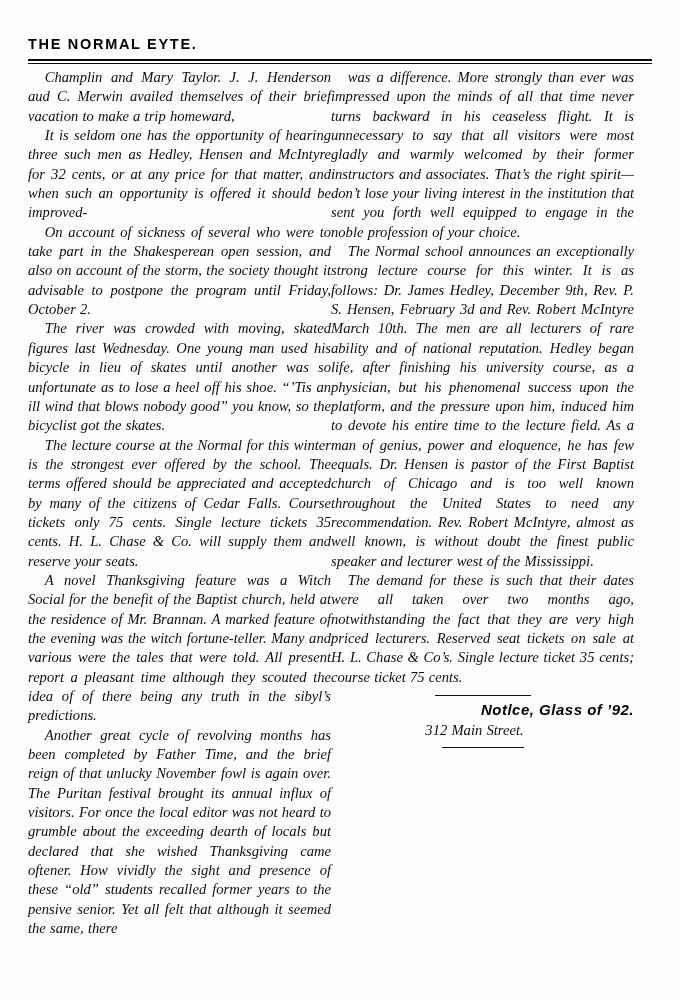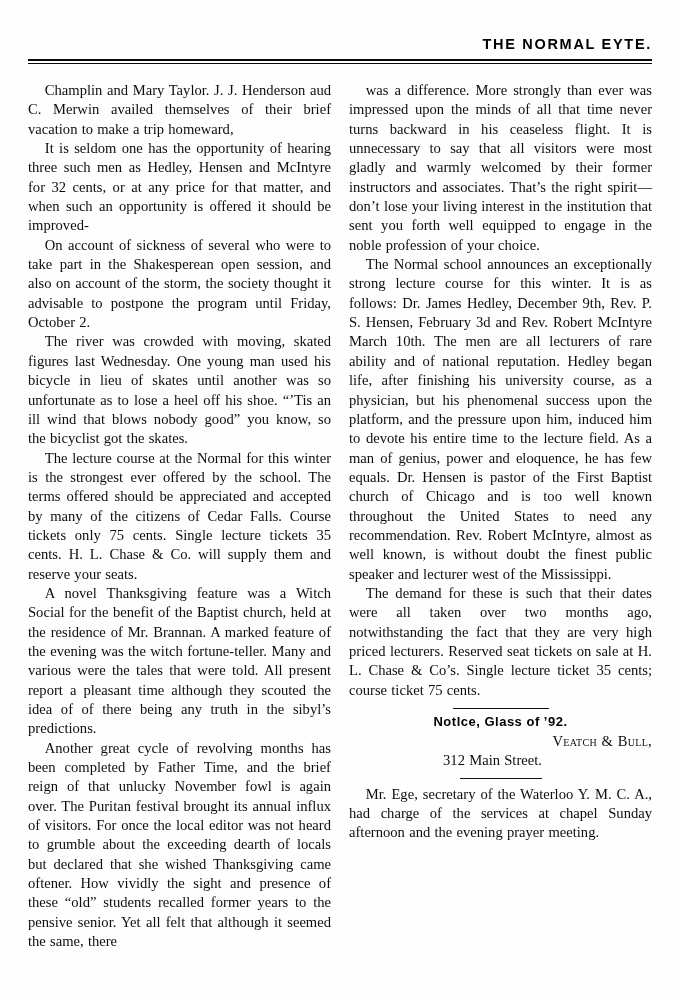--- a/index.html
+++ b/index.html
@@ -15,58 +15,58 @@
     overflow: hidden;
   }
   .page {
     position: relative;
     width: 680px;
     height: 1000px;
     box-sizing: border-box;
     padding: 0 28px;
   }
   .masthead {
-    text-align: right;
+    text-align: left;
     font-family: "Liberation Sans", "DejaVu Sans", sans-serif;
     font-weight: bold;
     font-size: 14.5px;
     letter-spacing: 1.7px;
     padding-top: 36px;
     color: #000;
   }
   .rule-double {
     margin-top: 7px;
     border-top: 2.4px solid #0a0a0a;
     border-bottom: 1px solid #0a0a0a;
     height: 2px;
   }
   .columns {
     display: flex;
-    gap: 18px;
-    margin-top: 17px;
+    margin-top: 4px;
+    font-style: italic;
   }
   .col {
     width: 303px;
     flex: 0 0 303px;
   }
   p {
     margin: 0;
     font-size: 14.6px;
     line-height: 19.35px;
     text-align: justify;
     text-indent: 1.15em;
     -webkit-hyphens: none;
     hyphens: none;
     word-spacing: 0.04em;
   }
   .subhead {
-    text-align: center;
+    text-align: right;
     font-family: "Liberation Sans", "DejaVu Sans", sans-serif;
     font-weight: bold;
-    font-size: 13px;
+    font-size: 15px;
     letter-spacing: 0.5px;
     margin: 4px 0 3px 0;
     color: #000;
   }
   .rule-short {
     width: 96px;
     margin: 8px auto 5px auto;
     border-top: 1.6px solid #111;
     height: 0;
   }
@@ -111,23 +111,21 @@
     </div>
 
     <div class="col">
       <p>was a difference. More strongly than ever was impressed upon the minds of all that time never turns backward in his ceaseless flight. It is unnecessary to say that all visitors were most gladly and warmly welcomed by their former instructors and associates. That’s the right spirit—don’t lose your living interest in the institution that sent you forth well equipped to engage in the noble profession of your choice.</p>
       <p>The Normal school announces an exceptionally strong lecture course for this winter. It is as follows: Dr. James Hedley, December 9th, Rev. P. S. Hensen, February 3d and Rev. Robert McIntyre March 10th. The men are all lecturers of rare ability and of national reputation. Hedley began life, after finishing his university course, as a physician, but his phenomenal success upon the platform, and the pressure upon him, induced him to devote his entire time to the lecture field. As a man of genius, power and eloquence, he has few equals. Dr. Hensen is pastor of the First Baptist church of Chicago and is too well known throughout the United States to need any recommendation. Rev. Robert McIntyre, almost as well known, is without doubt the finest public speaker and lecturer west of the Mississippi.</p>
       <p>The demand for these is such that their dates were all taken over two months ago, notwithstanding the fact that they are very high priced lecturers. Reserved seat tickets on sale at H. L. Chase &amp; Co’s. Single lecture ticket 35 cents; course ticket 75 cents.</p>
 
       <div class="rule-short"></div>
       <div class="subhead">Notlce, Glass of ’92.</div>
       <p class="sig-line">
-        <span class="signature">Veatch &amp; Bull,</span>
         <span class="addr">312 Main Street.</span>
       </p>
 
       <div class="rule-short tight"></div>
 
-      <p>Mr. Ege, secretary of the Waterloo Y. M. C. A., had charge of the services at chapel Sunday afternoon and the evening prayer meeting.</p>
     </div>
 
   </div>
 </div>
 
 </body></html>

